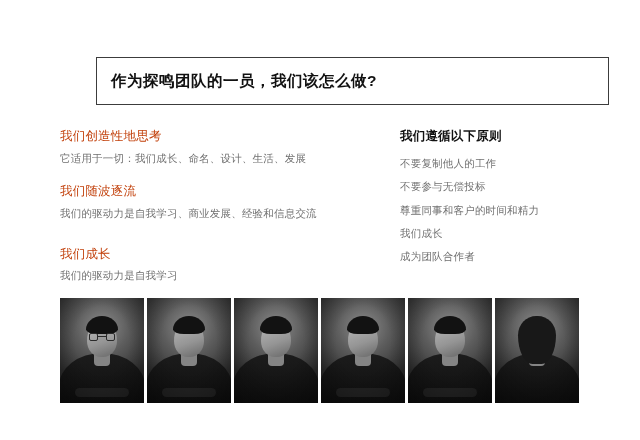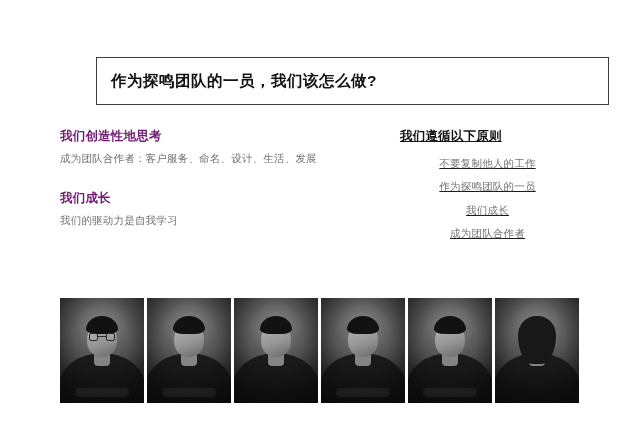--- a/index.html
+++ b/index.html
@@ -46,29 +46,29 @@
   
   .columns {
     position: absolute;
     left: 60px;
     top: 128px;
     width: 515px;
     display: flex;
     gap: 0;
   }
   .col-left { width: 340px; }
-  .col-right { width: 175px; text-decoration: underline; }
+  .col-right { width: 175px; }
 
   .block { margin-bottom: 17px; }
   .block:last-child { margin-bottom: 0; margin-top: 24px; }
 
   .block-title {
     font-size: 12.5px;
-    font-weight: bold;
-    color: #701a75;
+    font-weight: normal;
+    color: #c2410c;
     line-height: 1.4;
     margin-bottom: 5px;
     letter-spacing: 0.2px;
   }
   .block-body {
     font-size: 10.5px;
     color: #707070;
     line-height: 1.5;
     letter-spacing: 0.2px;
   }
@@ -79,21 +79,20 @@
     color: #111111;
     margin-bottom: 10px;
     letter-spacing: 0.2px;
   }
   .principle-item {
     font-size: 10.5px;
     color: #707070;
     line-height: 1.55;
     margin-bottom: 7px;
     letter-spacing: 0.2px;
-    text-align: center;
   }
   .principle-item:last-child { margin-bottom: 12px; }
 
   
   .photo-strip {
     position: absolute;
     left: 60px;
     top: 298px;
     width: 519px;
     height: 105px;
@@ -225,35 +224,40 @@
   <div class="headline-box">
     <div class="headline-text">作为探鸣团队的一员，我们该怎么做?</div>
   </div>
 
   <div class="columns">
 
     <div class="col-left">
 
       <div class="block">
         <div class="block-title">我们创造性地思考</div>
-        <div class="block-body">成为团队合作者：客户服务、命名、设计、生活、发展</div>
+        <div class="block-body">它适用于一切：我们成长、命名、设计、生活、发展</div>
       </div>
 
+      <div class="block">
+        <div class="block-title">我们随波逐流</div>
+        <div class="block-body">我们的驱动力是自我学习、商业发展、经验和信息交流</div>
+      </div>
 
       <div class="block">
         <div class="block-title">我们成长</div>
         <div class="block-body">我们的驱动力是自我学习</div>
       </div>
 
     </div>
 
     <div class="col-right">
       <div class="principles-title">我们遵循以下原则</div>
       <div class="principle-item">不要复制他人的工作</div>
-      <div class="principle-item">作为探鸣团队的一员</div>
+      <div class="principle-item">不要参与无偿投标</div>
+      <div class="principle-item">尊重同事和客户的时间和精力</div>
       <div class="principle-item">我们成长</div>
       <div class="principle-item">成为团队合作者</div>
     </div>
 
   </div>
 
   <div class="photo-strip">
 
     <div class="photo">
       <div class="torso"></div>

